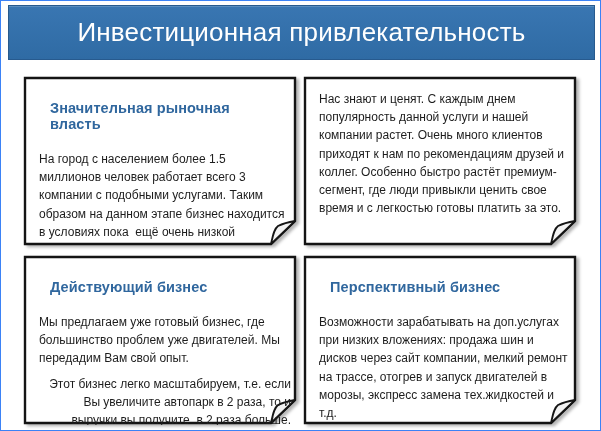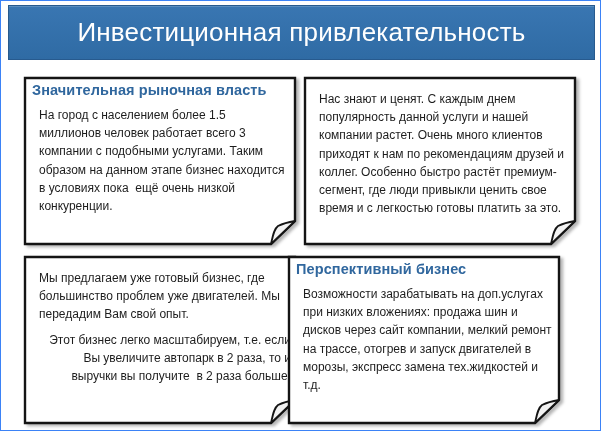--- a/index.html
+++ b/index.html
@@ -60,39 +60,39 @@
     stroke-linejoin: round;
   }
   .card-text {
     position: absolute;
     left: 0; top: 0; right: 0; bottom: 0;
     padding: 6px 4px 0 9px;
     box-sizing: border-box;
     overflow: hidden;
   }
   .card-title {
-    margin: 0;
+    margin: 18px;
     font-size: 14.5px;
     font-weight: 700;
     color: #30679e;
     letter-spacing: 0.1px;
   }
   .card-body {
     margin: 8px 2px 0 7px;
     font-size: 12px;
     line-height: 1.52;
     color: #1d1d1d;
     white-space: pre-wrap;
   }
   .card-body + .card-body { margin-top: 7px; text-align: right; }
 
   .card-tl { left: 22px;  top: 75px;  }
   .card-tr { left: 302px; top: 75px;  }
   .card-bl { left: 22px;  top: 254px; }
-  .card-br { left: 286px; top: 254px; }
+  .card-br { left: 302px; top: 254px; }
 </style>
 </head>
 <body>
 
 <div class="slide">
 
   <div class="header">
     <span class="header-title">Инвестиционная привлекательность</span>
   </div>
 
@@ -116,20 +116,21 @@
       <p class="card-body">Нас знают и ценят. С каждым днем популярность данной услуги и нашей компании растет. Очень много клиентов приходят к нам по рекомендациям друзей и коллег. Особенно быстро растёт премиум-сегмент, где люди привыкли ценить свое время и с легкостью готовы платить за это.</p>
     </div>
   </div>
 
   <div class="card card-bl">
     <svg class="fold-shape" viewBox="0 0 274 170" preserveAspectRatio="none" aria-hidden="true">
       <path class="paper" d="M2,2 H272 V145 L248,168 H2 Z"></path>
       <path class="flap" d="M248,168 C250,159 251,153 255,150 C261,147 266,146 272,145 L248,168 Z"></path>
     </svg>
     <div class="card-text">
+      <h2 class="card-title">Действующий бизнес</h2>
       <p class="card-body">Мы предлагаем уже готовый бизнес, где большинство проблем уже двигателей. Мы передадим Вам свой опыт.</p>
       <p class="card-body">Этот бизнес легко масштабируем, т.е. если Вы увеличите автопарк в 2 раза, то и выручки вы получите  в 2 раза больше.</p>
     </div>
   </div>
 
   <div class="card card-br">
     <svg class="fold-shape" viewBox="0 0 274 170" preserveAspectRatio="none" aria-hidden="true">
       <path class="paper" d="M2,2 H272 V145 L248,168 H2 Z"></path>
       <path class="flap" d="M248,168 C250,159 251,153 255,150 C261,147 266,146 272,145 L248,168 Z"></path>
     </svg>

